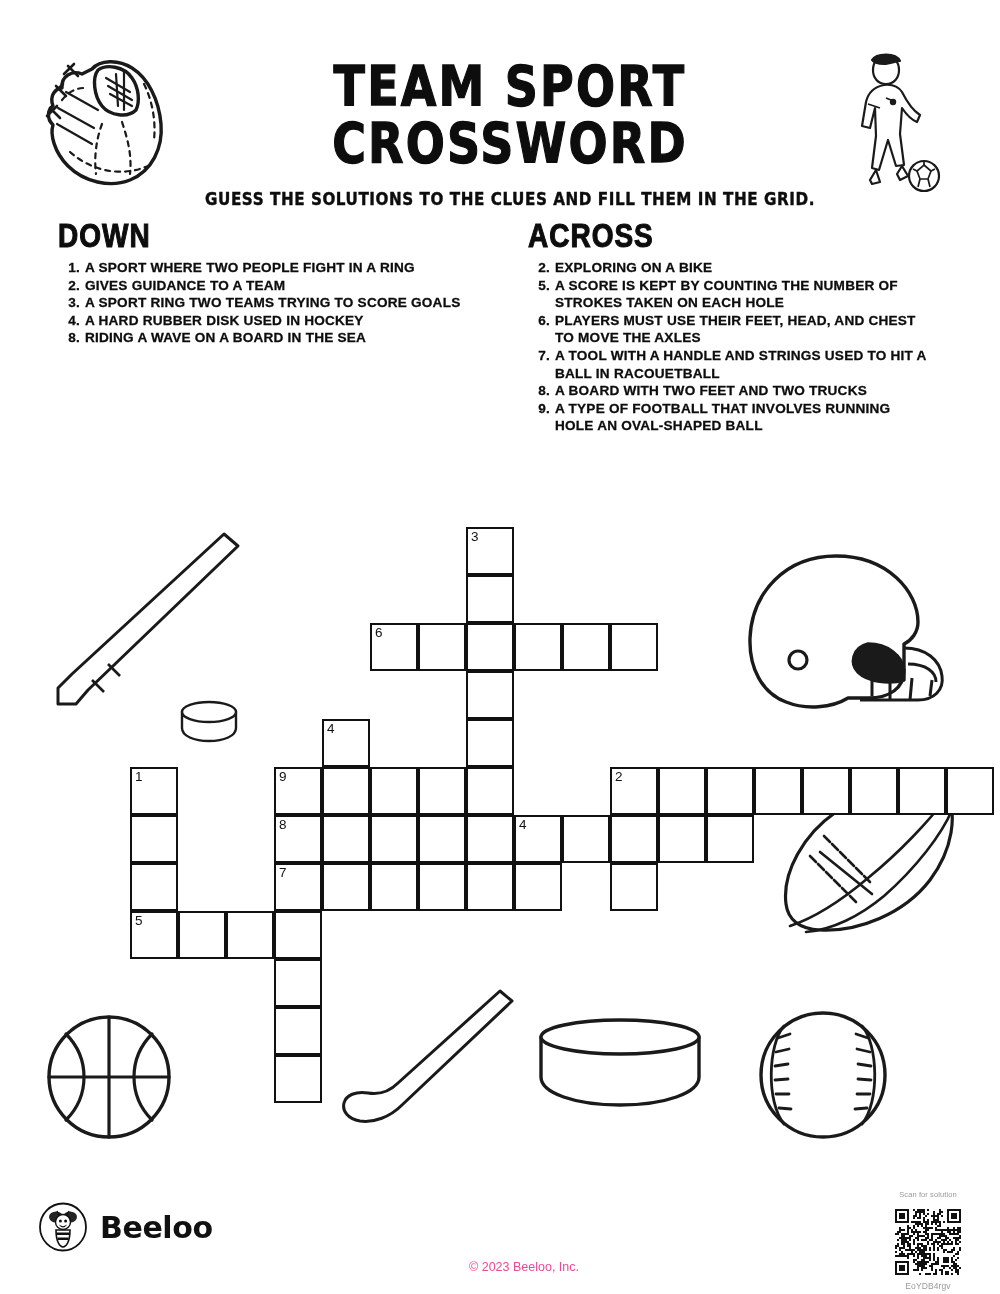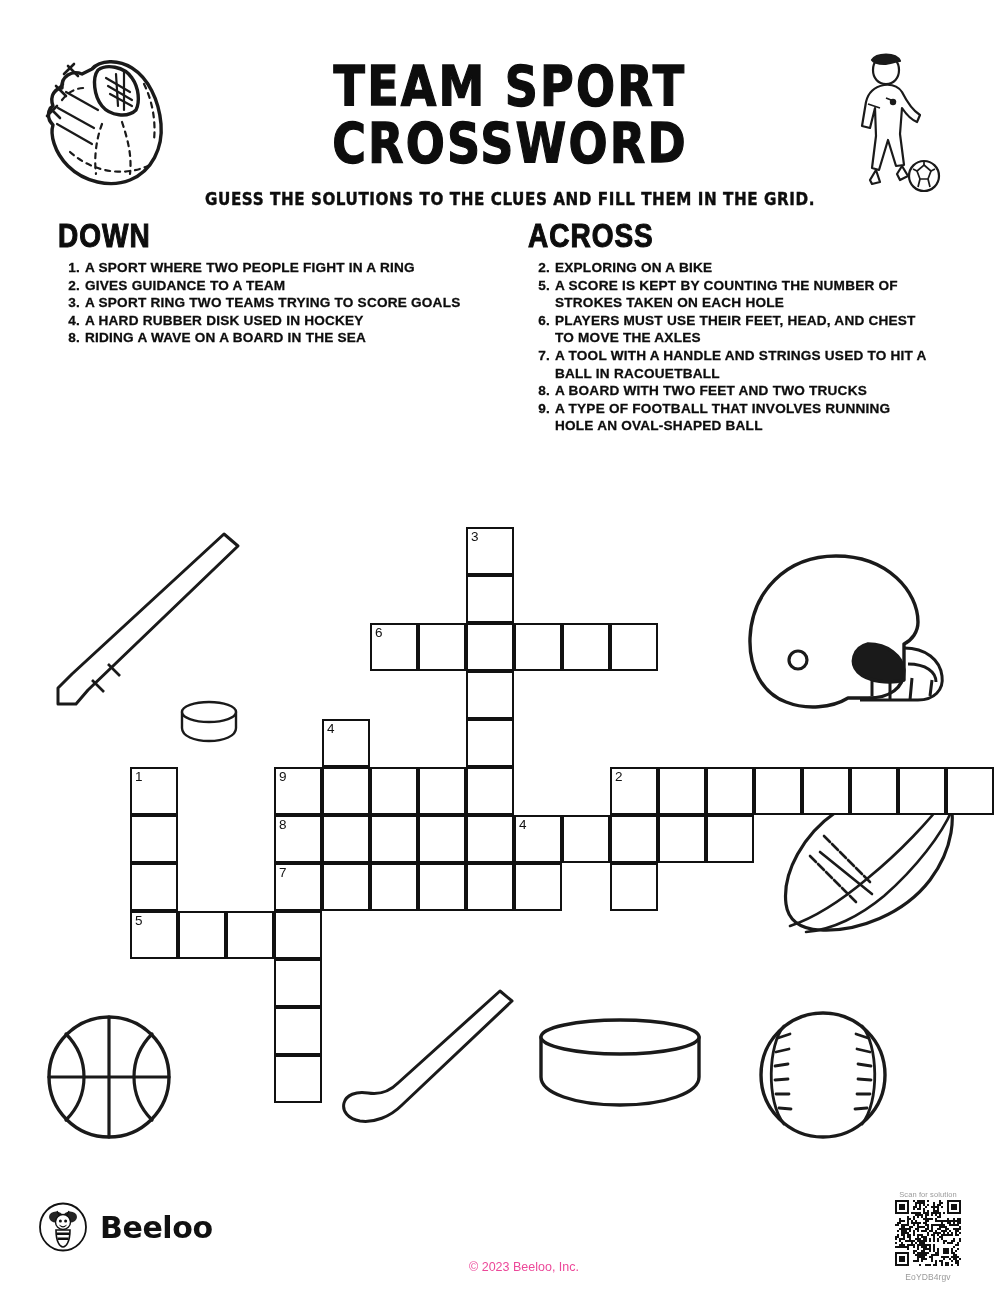--- a/index.html
+++ b/index.html
@@ -183,21 +183,21 @@
   #qr-block {
     position: absolute;
     right: 24px; top: 0px;
     width: 96px;
     text-align: center;
   }
   #qr-caption {
     font-family: "Liberation Sans", sans-serif;
     font-size: 7.5px;
     color: #9a9a9a;
-    margin-bottom: 1px;
+    margin-bottom: 10px;
     letter-spacing: 0.1px;
   }
   #qr-code-img {
     width: 66px; height: 66px;
     margin: 0 auto;
     display: block;
   }
   #qr-serial {
     font-family: "Liberation Sans", sans-serif;
     font-size: 8.5px;

